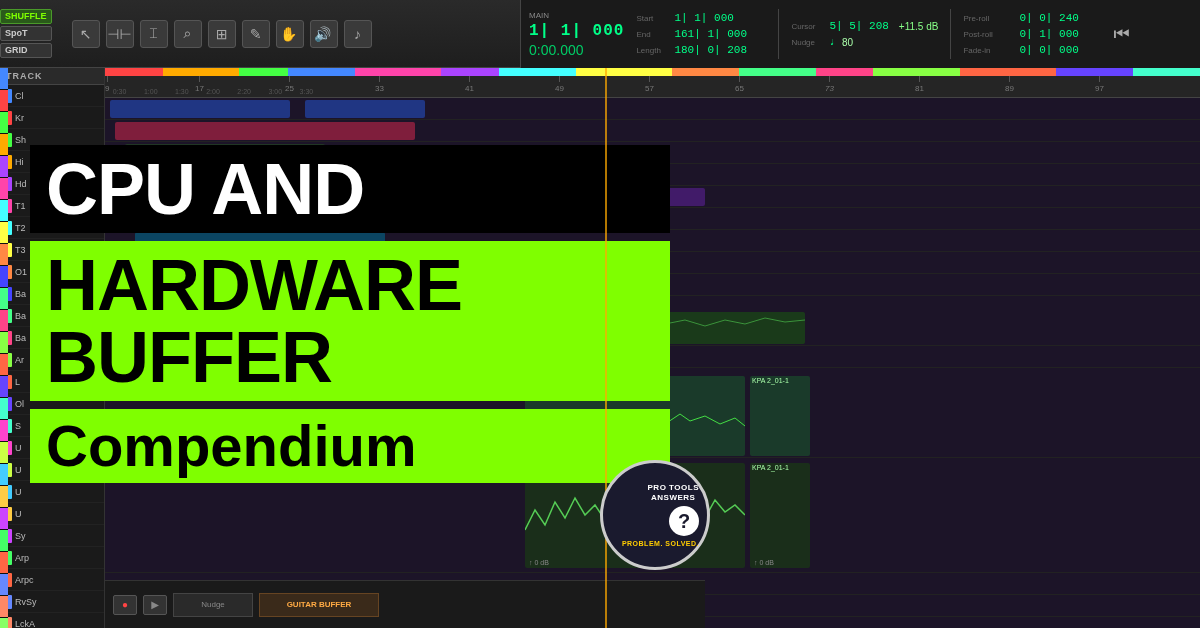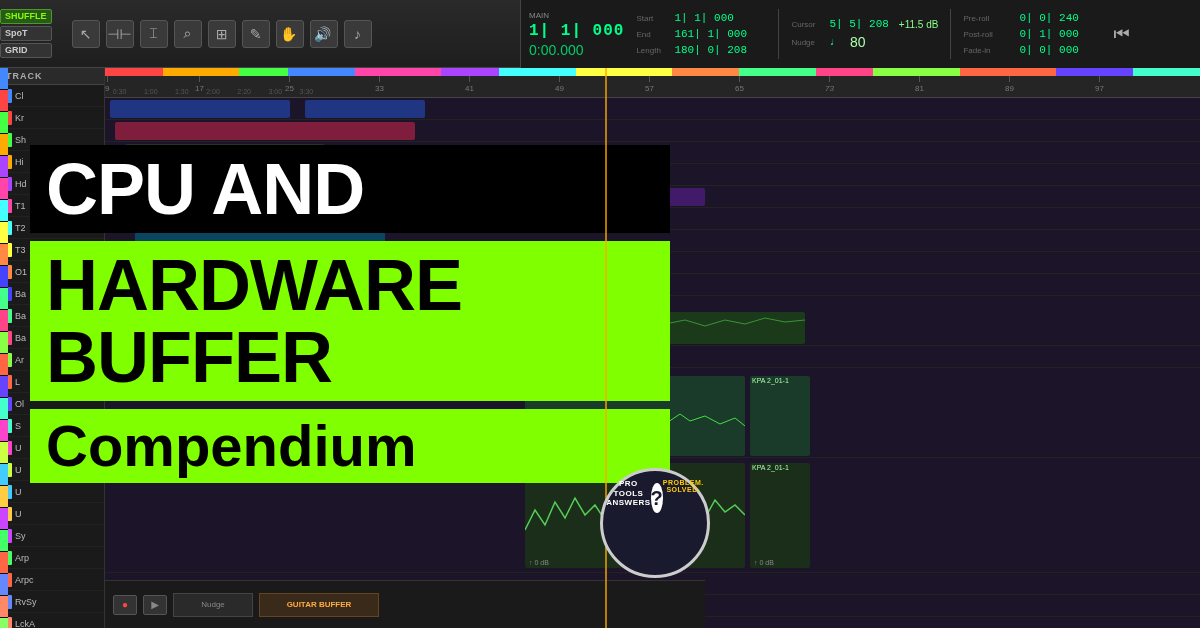--- a/index.html
+++ b/index.html
@@ -340,31 +340,31 @@
       font-size: 58px;
       font-weight: 900;
       color: #000000;
       line-height: 1;
       font-family: 'Arial Black', Arial, sans-serif;
     }
 
     
     .badge {
       position: absolute;
-      bottom: 50px;
+      bottom: 58px;
       right: 490px;
       width: 110px;
       height: 110px;
       background: #1a1a2e;
       border-radius: 50%;
       border: 3px solid #ccc;
       z-index: 20;
       display: flex;
-      flex-direction: row;
-      align-items: flex-start;
+      flex-direction: column;
+      align-items: flex-end;
       justify-content: center;
       text-align: center;
       padding: 8px;
     }
 
     .badge-top {
       font-size: 8px;
       font-weight: bold;
       color: white;
       text-transform: uppercase;
@@ -547,21 +547,21 @@
 
     <div class="transport-section">
       <div class="transport-row">
         <span class="transport-label-sm">Cursor</span>
         <span class="transport-val">5| 5| 208</span>
         <span style="font-size:10px;color:#88ff88;margin-left:4px;">+11.5 dB</span>
       </div>
       <div class="transport-row">
         <span class="transport-label-sm">Nudge</span>
         <span class="transport-val">♩</span>
-        <span style="font-size:14px;color:#aaffaa;margin-left:8px;">80</span>
+        <span style="font-size:10px;color:#aaffaa;margin-left:0;">80</span>
       </div>
     </div>
 
     <div style="width:1px;height:50px;background:#444;"></div>
 
     <div class="transport-section">
       <div class="transport-row">
         <span class="transport-label-sm" style="width:50px;">Pre-roll</span>
         <span class="transport-val">0| 0| 240</span>
       </div>

